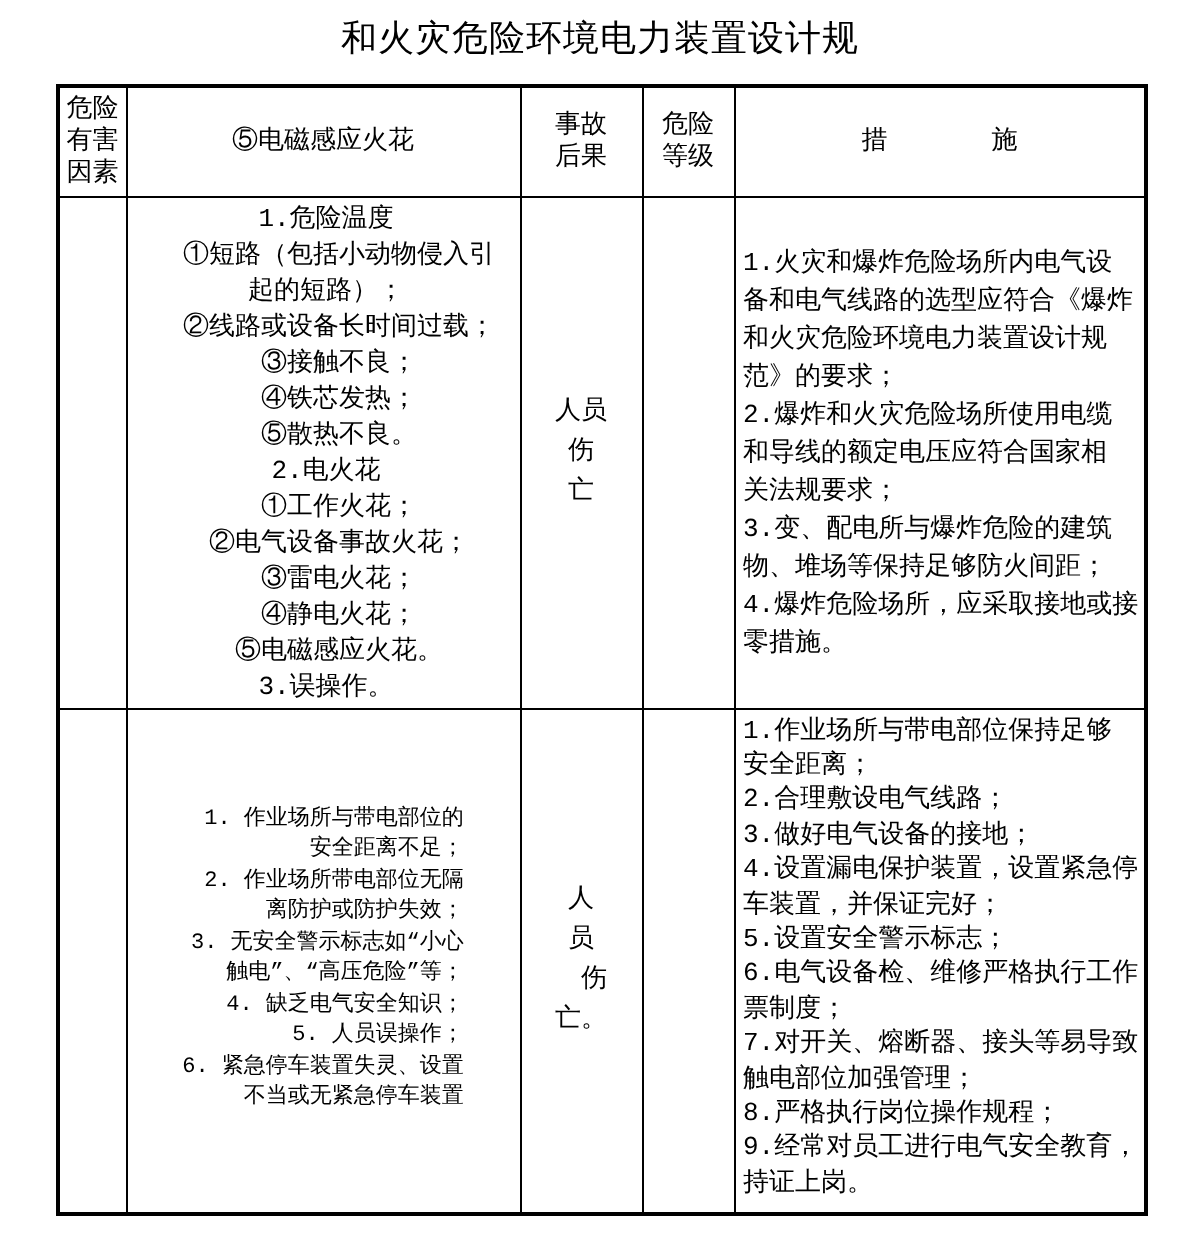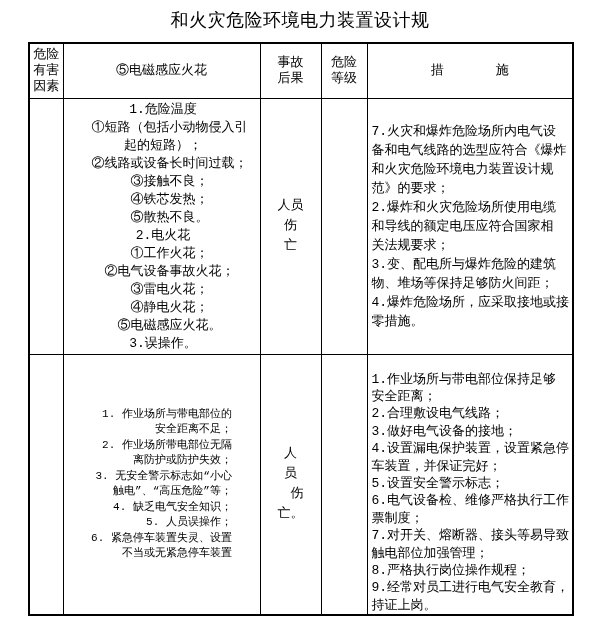--- a/index.html
+++ b/index.html
@@ -75,21 +75,21 @@
     text-align: left;
     padding: 0 2px 0 4px;
   }
   tr.row0 td.cell-meas {
     vertical-align: middle;
     line-height: 19px;
   }
   tr.row1 td.cell-meas {
     vertical-align: top;
     line-height: 17.4px;
-    padding-top: 16px;
+    padding-top: 2px;
   }
 </style>
 </head>
 <body>
 
 <div class="page-title">和火灾危险环境电力装置设计规</div>
 
 <table class="pha">
   <colgroup>
     <col style="width:34px">
@@ -125,21 +125,21 @@
 　①工作火花；
 　②电气设备事故火花；
 　③雷电火花；
 　④静电火花；
 　⑤电磁感应火花。
 3.误操作。</td>
       <td class="cell-cons">人员
 伤
 亡</td>
       <td class="cell-level"></td>
-      <td class="cell-meas">7.火灾和爆炸危险场所内电气设
+      <td class="cell-meas">1.火灾和爆炸危险场所内电气设
 备和电气线路的选型应符合《爆炸
 和火灾危险环境电力装置设计规
 范》的要求；
 2.爆炸和火灾危险场所使用电缆
 和导线的额定电压应符合国家相
 关法规要求；
 3.变、配电所与爆炸危险的建筑
 物、堆场等保持足够防火间距；
 4.爆炸危险场所，应采取接地或接
 零措施。</td>

